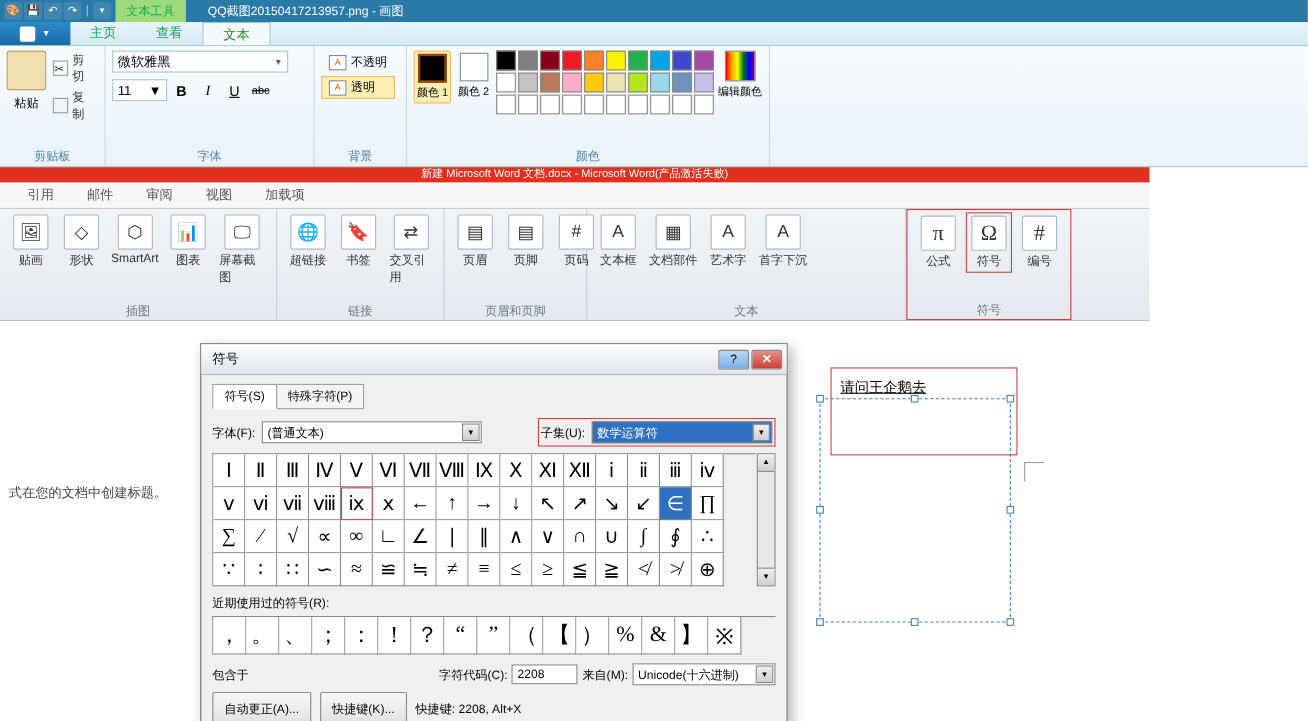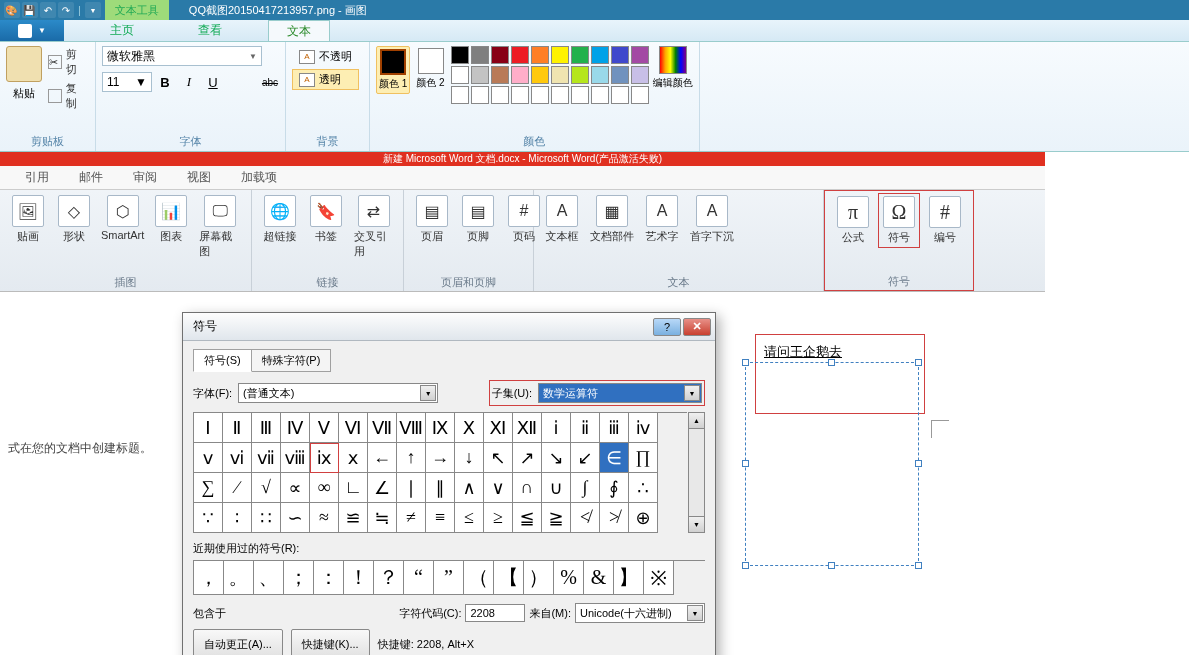--- a/index.html
+++ b/index.html
@@ -10,21 +10,21 @@
 .qat { display: flex; align-items: center; padding: 0 4px; gap: 2px; }
 .qat .qicon { width: 16px; height: 16px; display: flex; align-items: center; justify-content: center; background: rgba(255,255,255,0.1); border-radius: 2px; font-size: 10px; }
 .qat .qsep { color: #9cd; padding: 0 2px; }
 .tool-tab { background: #9edb7a; color: #2a5; padding: 2px 10px; font-size: 11px; height: 20px; display: flex; align-items: center; }
 .title-text { padding-left: 20px; }
 
 
 .paint-tabs { height: 22px; background: linear-gradient(#e8f4fb, #d6e9f5); display: flex; align-items: stretch; border-bottom: 1px solid #9cc; }
 .file-btn { background: linear-gradient(#2b8ac9, #1a6ba8); color: #fff; padding: 0 18px; display: flex; align-items: center; gap: 6px; font-size: 12px; }
 .file-btn .drop { font-size: 8px; }
-.ptab { padding: 0 18px; display: flex; align-items: center; color: #1a5; cursor: pointer; margin-left: 28px; }
+.ptab { padding: 0 18px; display: flex; align-items: center; color: #1a5; cursor: pointer; }
 .ptab.active { background: #f5f9fc; border: 1px solid #9cc; border-bottom: none; color: #2a8a2a; }
 
 
 .paint-ribbon { height: 110px; background: linear-gradient(#f7fbfe, #eaf3fa); border-bottom: 1px solid #9cc; display: flex; }
 .rgroup { border-right: 1px solid #c8dce8; padding: 4px 6px 2px; display: flex; flex-direction: column; justify-content: space-between; }
 .rgroup-label { text-align: center; color: #5584a8; font-size: 11px; padding-top: 2px; }
 .rgroup-body { flex: 1; display: flex; align-items: flex-start; gap: 4px; }
 
 
 .big-icon { width: 36px; height: 36px; background: #f0e0b0; border: 1px solid #c0a060; border-radius: 3px; position: relative; }
@@ -34,21 +34,21 @@
 
 
 .font-row { display: flex; gap: 2px; align-items: center; }
 .font-combo { width: 160px; height: 20px; border: 1px solid #a8c0d0; background: #fff; display: flex; align-items: center; padding: 0 4px; font-size: 12px; justify-content: space-between; }
 .font-combo .drop { font-size: 8px; color: #666; }
 .size-combo { width: 50px; height: 20px; border: 1px solid #a8c0d0; background: #fff; display: flex; align-items: center; padding: 0 4px; font-size: 12px; justify-content: space-between; }
 .fbtn { width: 22px; height: 20px; border: 1px solid transparent; display: flex; align-items: center; justify-content: center; font-size: 13px; cursor: pointer; }
 .fbtn.bold { font-weight: bold; }
 .fbtn.ital { font-style: italic; font-family: serif; }
 .fbtn.under { text-decoration: underline; }
-.fbtn.strike { text-decoration: line-through; font-size: 10px; margin-left: 33px; }
+.fbtn.strike { text-decoration: line-through; font-size: 10px; }
 
 
 .bg-opts { display: flex; flex-direction: column; gap: 2px; }
 .bg-item { display: flex; align-items: center; gap: 4px; font-size: 11px; padding: 2px 6px; border: 1px solid transparent; }
 .bg-item.sel { background: #fdeeb3; border: 1px solid #f0c060; }
 .bg-icon { width: 16px; height: 14px; border: 1px solid #888; display: flex; align-items: center; justify-content: center; font-size: 8px; color: #c06000; background: #fff; }
 
 
 .color-block { display: flex; flex-direction: column; align-items: center; gap: 2px; padding: 2px; }
 .color-block.sel { background: #fdeeb3; border: 1px solid #f0c060; border-radius: 2px; }

